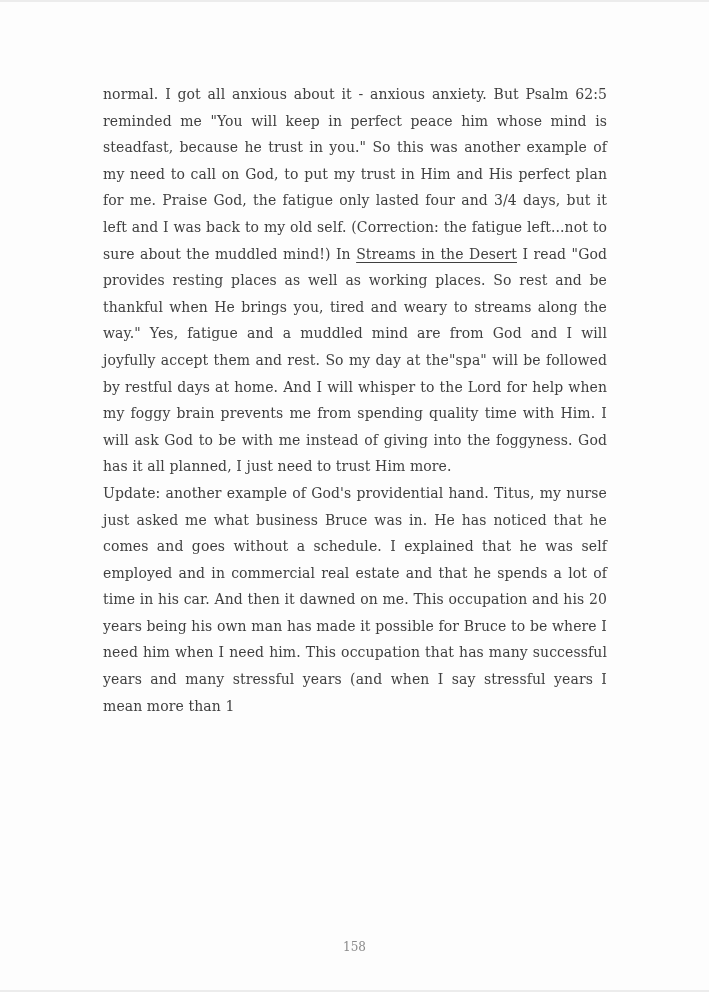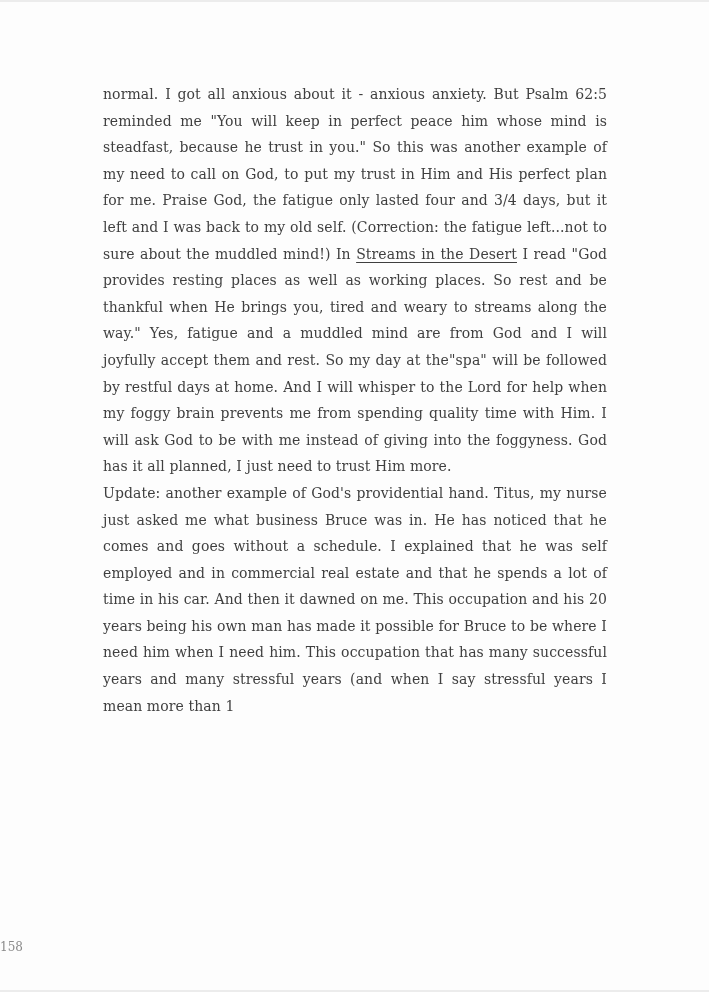--- a/index.html
+++ b/index.html
@@ -36,21 +36,21 @@
   }
   .underline {
     text-decoration: underline;
     text-underline-offset: 3px;
   }
   .page-number {
     position: absolute;
     bottom: 36px;
     left: 0;
     width: 100%;
-    text-align: left;
+    text-align: center;
     font-size: 12px;
     color: #8a8a8a;
     font-family: "DejaVu Serif", serif;
   }
 </style>
 </head>
 <body>
 
 <div class="page">
   <div class="text-block">

